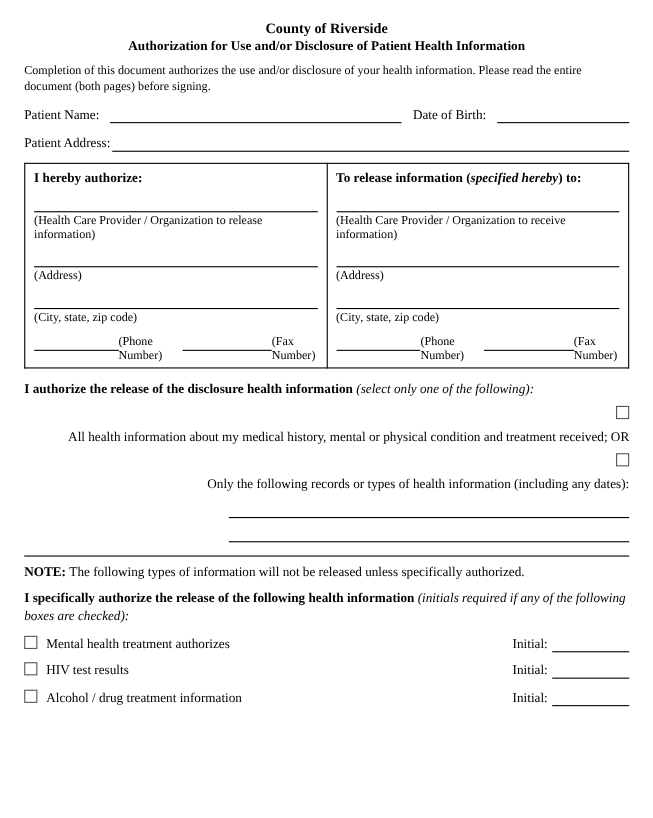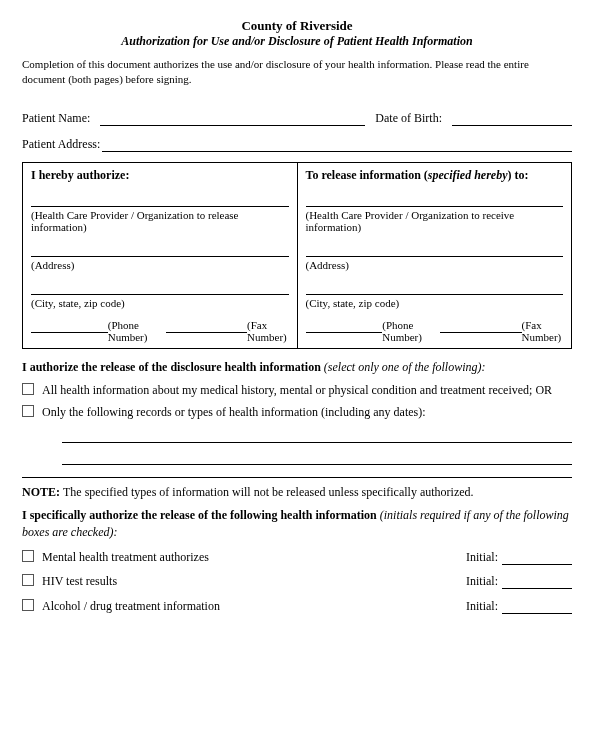--- a/index.html
+++ b/index.html
@@ -18,25 +18,24 @@
     }
     .header-title {
       font-weight: bold;
       font-size: 13px;
       display: block;
     }
     .header-subtitle {
       font-weight: bold;
       font-size: 12px;
       display: block;
-      font-style: italic;
     }
     .intro-text {
       font-size: 11px;
-      margin-bottom: 22px;
+      margin-bottom: 8px;
       line-height: 1.4;
     }
     .field-row {
       display: flex;
       align-items: flex-end;
       margin-bottom: 10px;
       gap: 10px;
     }
     .field-label {
       white-space: nowrap;
@@ -121,23 +120,24 @@
       line-height: 1.4;
     }
     .auth-title b {
       font-weight: bold;
     }
     .auth-title i {
       font-style: italic;
     }
     .checkbox-row {
       display: flex;
-      align-items: flex-start;
+      align-items: flex-end;
       margin-bottom: 6px;
       gap: 8px;
+      flex-direction: column;
     }
     .checkbox-box {
       width: 12px;
       height: 12px;
       border: 1px solid #555;
       flex-shrink: 0;
       margin-top: 1px;
     }
     .checkbox-text {
       font-size: 12px;
@@ -277,21 +277,21 @@
       <div class="records-lines">
         <div class="records-line"></div>
         <div class="records-line"></div>
       </div>
     </div>
   </div>
 </div>
 
 <div class="note-section">
   <div class="note-text">
-    <b>NOTE: </b><span> The specified types of information will not be released unless specifically authorized.</span>
+    <b>NOTE: </b><span> The following types of information will not be released unless specifically authorized.</span>
   </div>
   <div class="specific-auth">
     <b>I specifically authorize the release of the following health information</b><i> (initials required if any of the following boxes are checked):</i>
   </div>
 
   <div class="initial-row">
     <div class="checkbox-box"></div>
     <span class="initial-label">Mental health treatment authorizes</span>
     <div class="initial-group">
       <span>Initial:</span>

